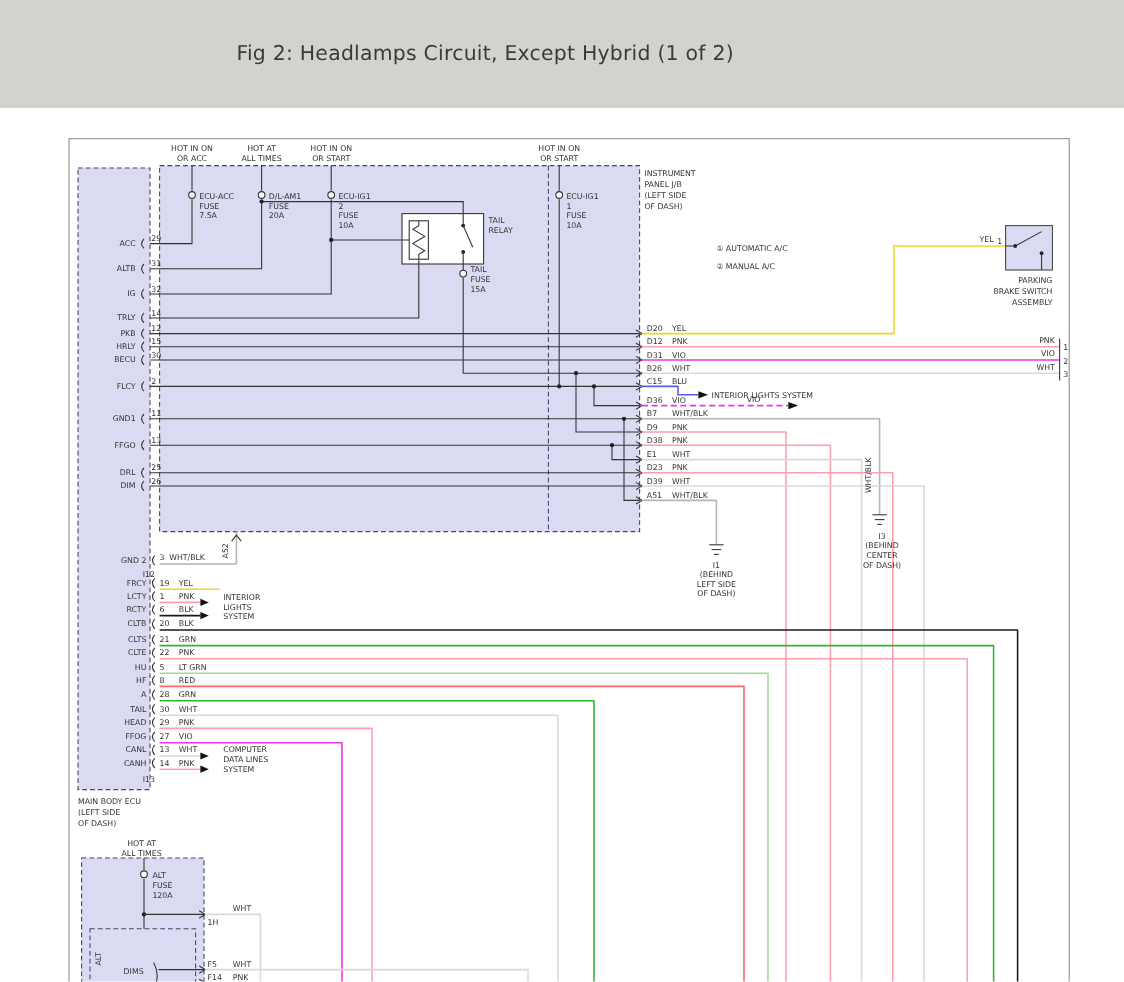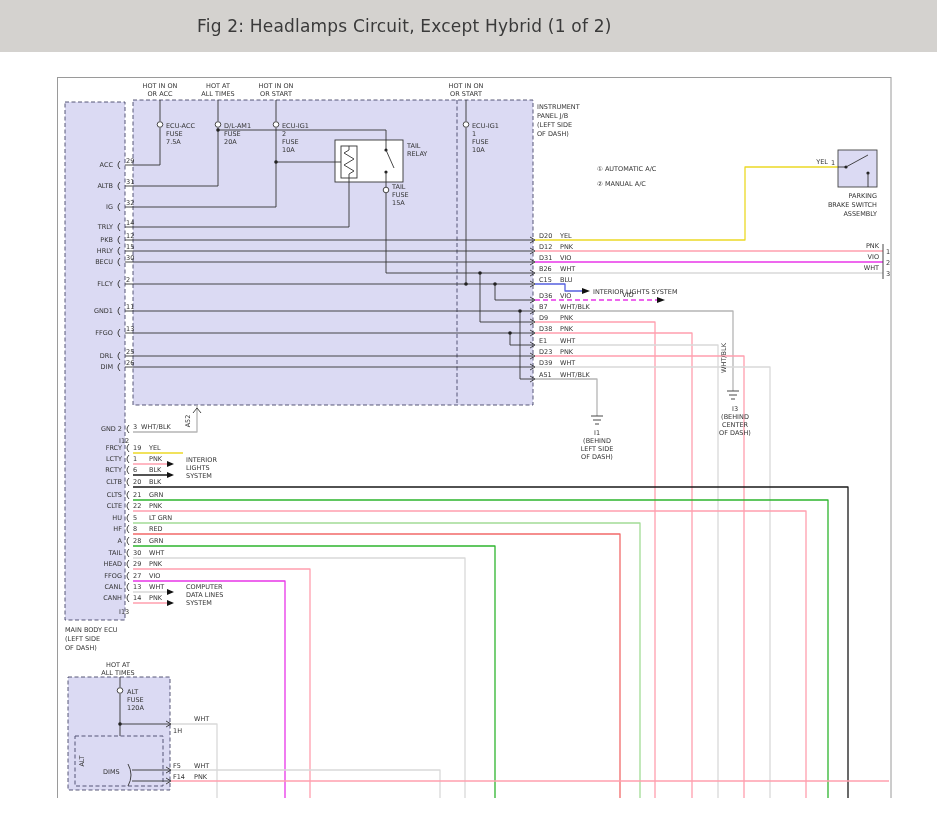--- a/index.html
+++ b/index.html
@@ -1,21 +1,21 @@
 <!DOCTYPE html>
 <html><head>
 <meta charset="utf-8">
 <style>
   * { box-sizing: border-box; }
   html,body { margin:0; padding:0; }
   body {
     width: 937px; height: 818px; background:#ffffff; overflow:hidden;
     font-family: "DejaVu Sans", sans-serif; position:relative;
   }
-  .titlebar { height:52px; background:#d4d2cf; display:flex; align-items:center; }
+  .titlebar { height:90px; background:#d4d2cf; display:flex; align-items:center; }
   .titlebar .title { margin-left:197px; font-size:17px; color:#3a3a3a; letter-spacing:0.2px; }
   svg { display:block; }
   .t  { font-size:6.5px; fill:#333; }
   .tm { text-anchor:middle; }
   .te { text-anchor:end; }
   .pbox  { fill:#dbdaf3; stroke:#45456a; stroke-width:0.9; stroke-dasharray:4 2.5; }
   .inbox { fill:none;    stroke:#45456a; stroke-width:0.9; stroke-dasharray:4 2.5; }
   .solidbox { fill:#dbdaf3; stroke:#444; stroke-width:0.9; }
   .whitebox { fill:#ffffff; stroke:#333; stroke-width:0.9; }
   .frame { fill:none; stroke:#9a9a9a; stroke-width:1; }

